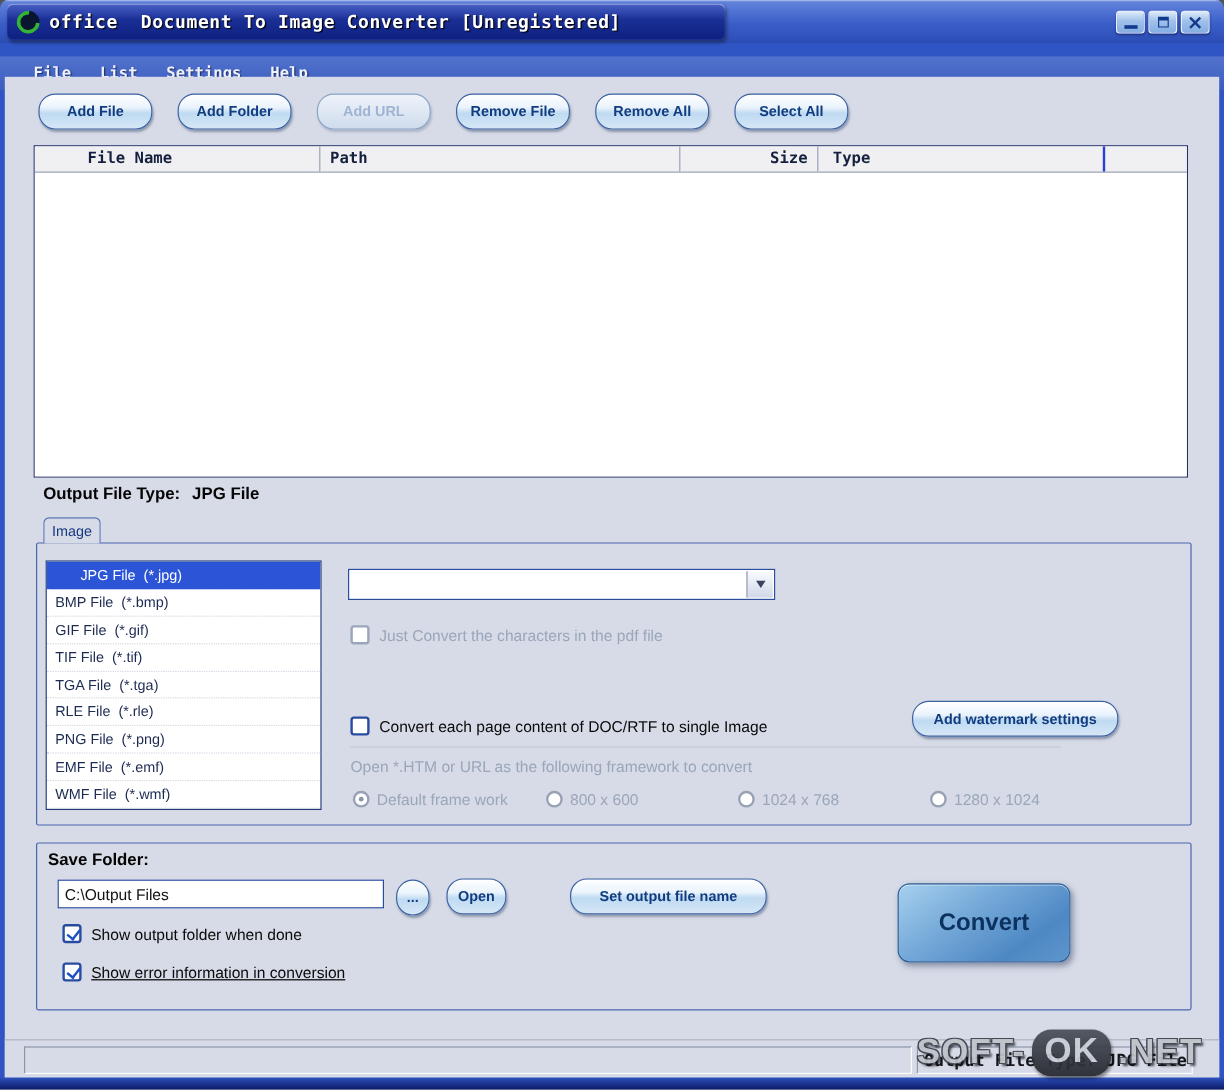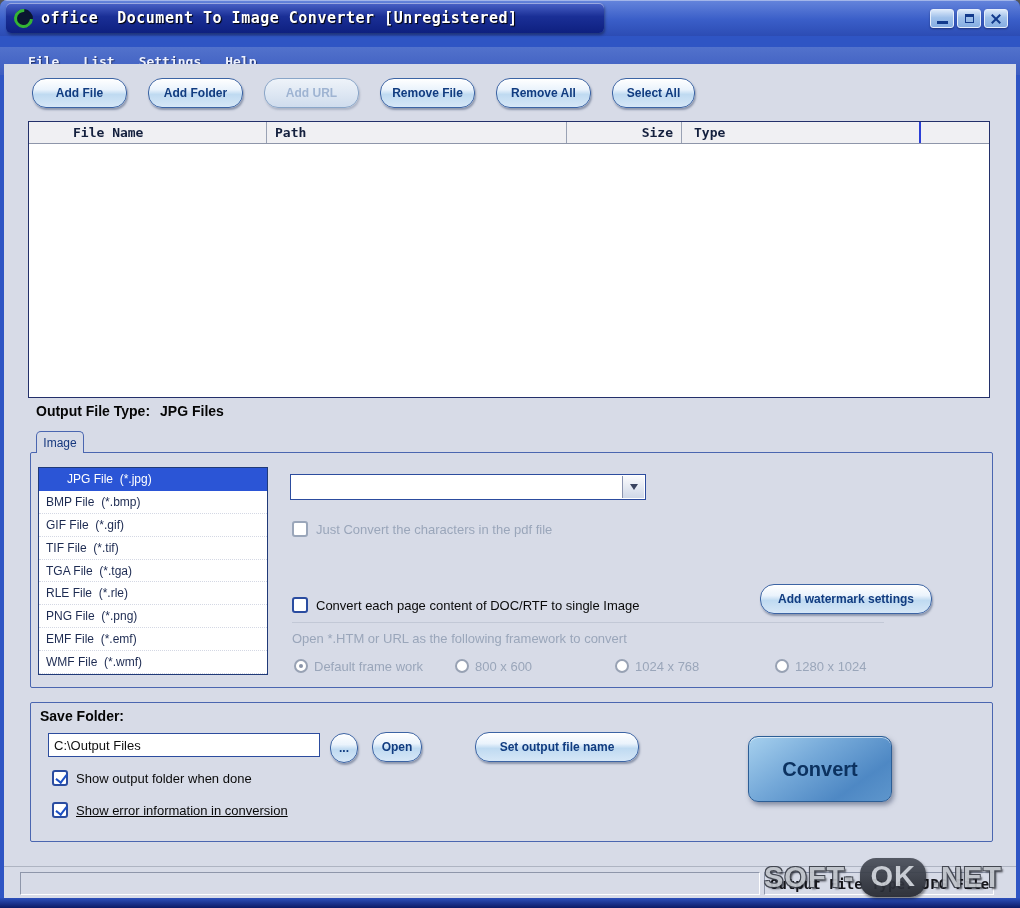--- a/index.html
+++ b/index.html
@@ -43,21 +43,21 @@
 
   
   button.pill { position:absolute; height:30px; border-radius:14px; border:1px solid #3c64a4;
     background:linear-gradient(180deg,#ffffff 0%,#eaf3fc 38%,#bfdaf1 55%,#d6e7f7 100%);
     box-shadow:1px 2px 2px rgba(80,95,125,.55), inset 0 1px 0 #fff;
     color:#113c80; font:bold 12px "Liberation Sans",sans-serif; cursor:pointer; }
   button.pill.disabled { background:linear-gradient(180deg,#eef3f9,#cfdced); color:#9fb4d2;
     border-color:#8aa6c8; box-shadow:1px 2px 2px rgba(80,95,125,.3); cursor:default; }
   .b-add-file{left:32px;top:78px;width:95px;} .b-add-folder{left:148px;top:78px;width:95px;}
   .b-add-url{left:264px;top:78px;width:95px;} .b-remove-file{left:380px;top:78px;width:95px;}
-  .b-remove-all{left:496px;top:78px;width:95px;} .b-select-all{left:612px;top:78px;width:83px;}
+  .b-remove-all{left:496px;top:78px;width:95px;} .b-select-all{left:612px;top:78px;width:95px;}
 
   
   .file-table { position:absolute; left:28px; top:121px; width:962px; height:277px;
     border:1px solid #23306a; background:#fff; }
   .ft-header { display:flex; height:22px; background:#f0f0f3; border-bottom:1px solid #8e96aa;
     font:bold 13px "DejaVu Sans Mono",monospace; color:#14203e; }
   .ft-col { padding:3px 8px 0; overflow:hidden; }
   .c1{width:202px;border-right:1px solid #9aa2b4;margin-left:36px;} .c2{width:300px;border-right:1px solid #9aa2b4;}
   .c3{width:115px;border-right:1px solid #9aa2b4;text-align:right;}
   .c4{width:239px;border-right:2px solid #2b3fd6;padding-left:12px;} .c5{flex:1;}
@@ -187,21 +187,21 @@
       <div class="ft-col c1">File Name</div>
       <div class="ft-col c2">Path</div>
       <div class="ft-col c3">Size</div>
       <div class="ft-col c4">Type</div>
       <div class="ft-col c5"></div>
     </div>
     <div class="ft-body"></div>
   </div>
 
   <div class="output-label">
-    <span>Output File Type:</span><span class="val">JPG Files</span>
+    <span>Output File Type:</span><span class="val">JPG File</span>
   </div>
 
   <div class="tab-image">Image</div>
   <div class="group-options"></div>
 
   <div class="format-list">
     <div class="fl-item selected">JPG File  (*.jpg)</div>
     <div class="fl-item">BMP File  (*.bmp)</div>
     <div class="fl-item">GIF File  (*.gif)</div>
     <div class="fl-item">TIF File  (*.tif)</div>

